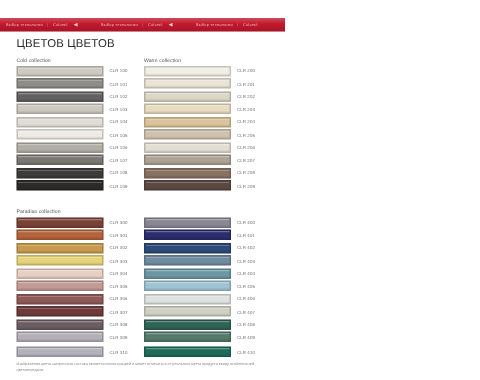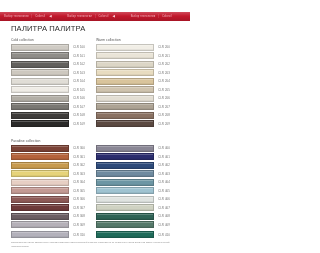--- a/index.html
+++ b/index.html
@@ -111,21 +111,21 @@
       <span class="banner-arrow">◀</span>
     </div>
     <div class="banner-seg">
       <span class="banner-txt">Выбор технологии</span>
       <span class="banner-sep">|</span>
       <span class="banner-txt">Colorsil</span>
     </div>
   </div>
 <div class="banner-sheen"></div>
 
-<div class="title">ПАЛИТРА ПАЛИТРА</div>
+<div class="title">ЦВЕТОВ ЦВЕТОВ</div>
 
 <div id="collections-root">
     <div class="col col-left" style="top: 38px;">
       <div class="coll-head">Cold collection</div>
       <div class="row">
         <div class="swatch" style="background: rgb(207, 203, 196);"></div>
         <div class="code">CLR 100</div>
       </div>
       <div class="row">
         <div class="swatch" style="background: rgb(143, 141, 136);"></div>

